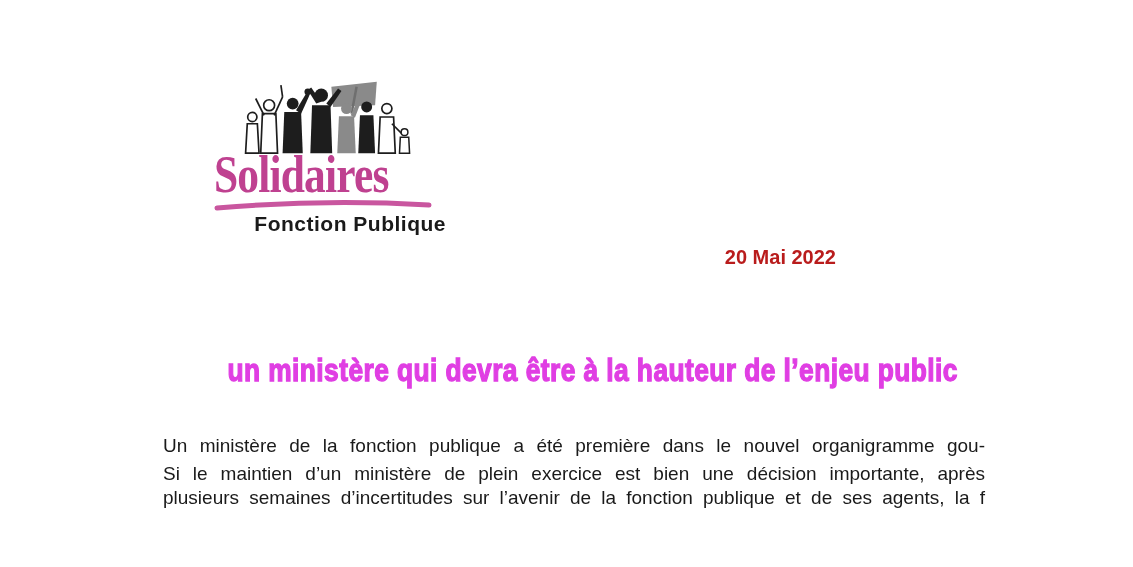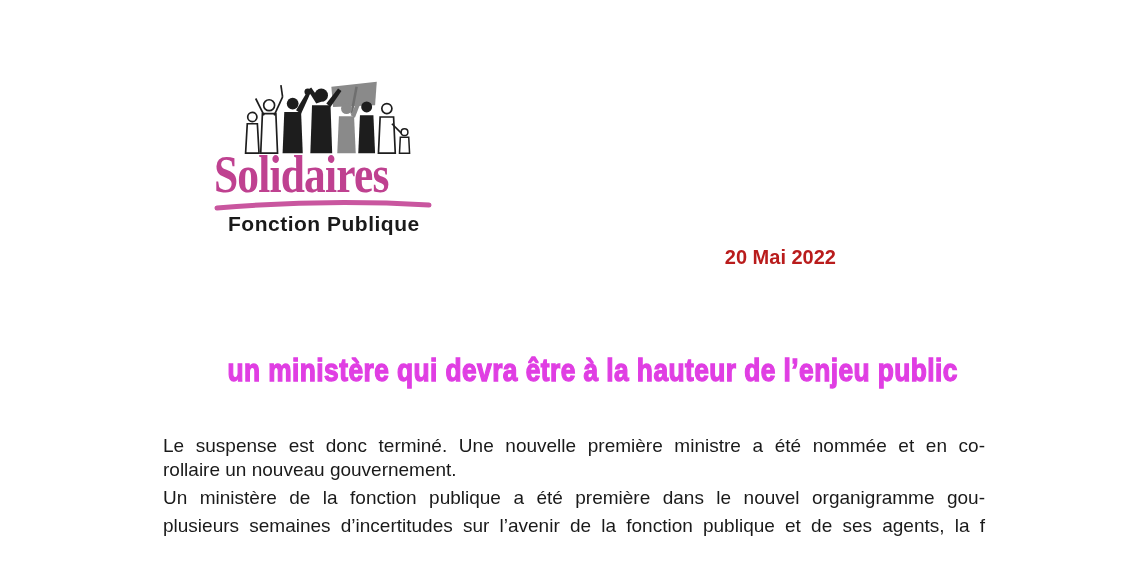--- a/index.html
+++ b/index.html
@@ -46,20 +46,21 @@
   }
   .logo-subtitle {
     display: block;
     margin-top: 1px;
     margin-left: 14px;
     font-weight: bold;
     font-size: 21px;
     letter-spacing: 0.5px;
     color: #1a1a1a;
     white-space: nowrap;
+    text-align: right;
   }
 
   
   #date {
     position: absolute;
     top: 246px;
     right: 163px;
     font-weight: bold;
     font-size: 20px;
     color: #b91c1c;
@@ -178,24 +179,21 @@
   </div>
 
   <div id="date">20 Mai 2022</div>
 
   <div id="headline">
     <span class="headline-text">un ministère qui devra être à la hauteur de l’enjeu public</span>
   </div>
 
   <div id="body-text">
     <div class="para">
-      <div class="line full">Le suspense est donc terminé. Une nouvelle première ministre a été nommée et en co-</div>
-      <div class="line">rollaire un nouveau gouvernement.</div>
-    </div>
-    <div class="para">
       <div class="line full">Un ministère de la fonction publique a été première dans le nouvel organigramme gou-</div>
     </div>
     <div class="para">
+      <div class="line full">Si le maintien d’un ministère de plein exercice est bien une décision importante, après</div>
       <div class="line full">plusieurs semaines d’incertitudes sur l’avenir de la fonction publique et de ses agents, la f</div>
     </div>
   </div>
 
 </div>
 
 </body></html>

